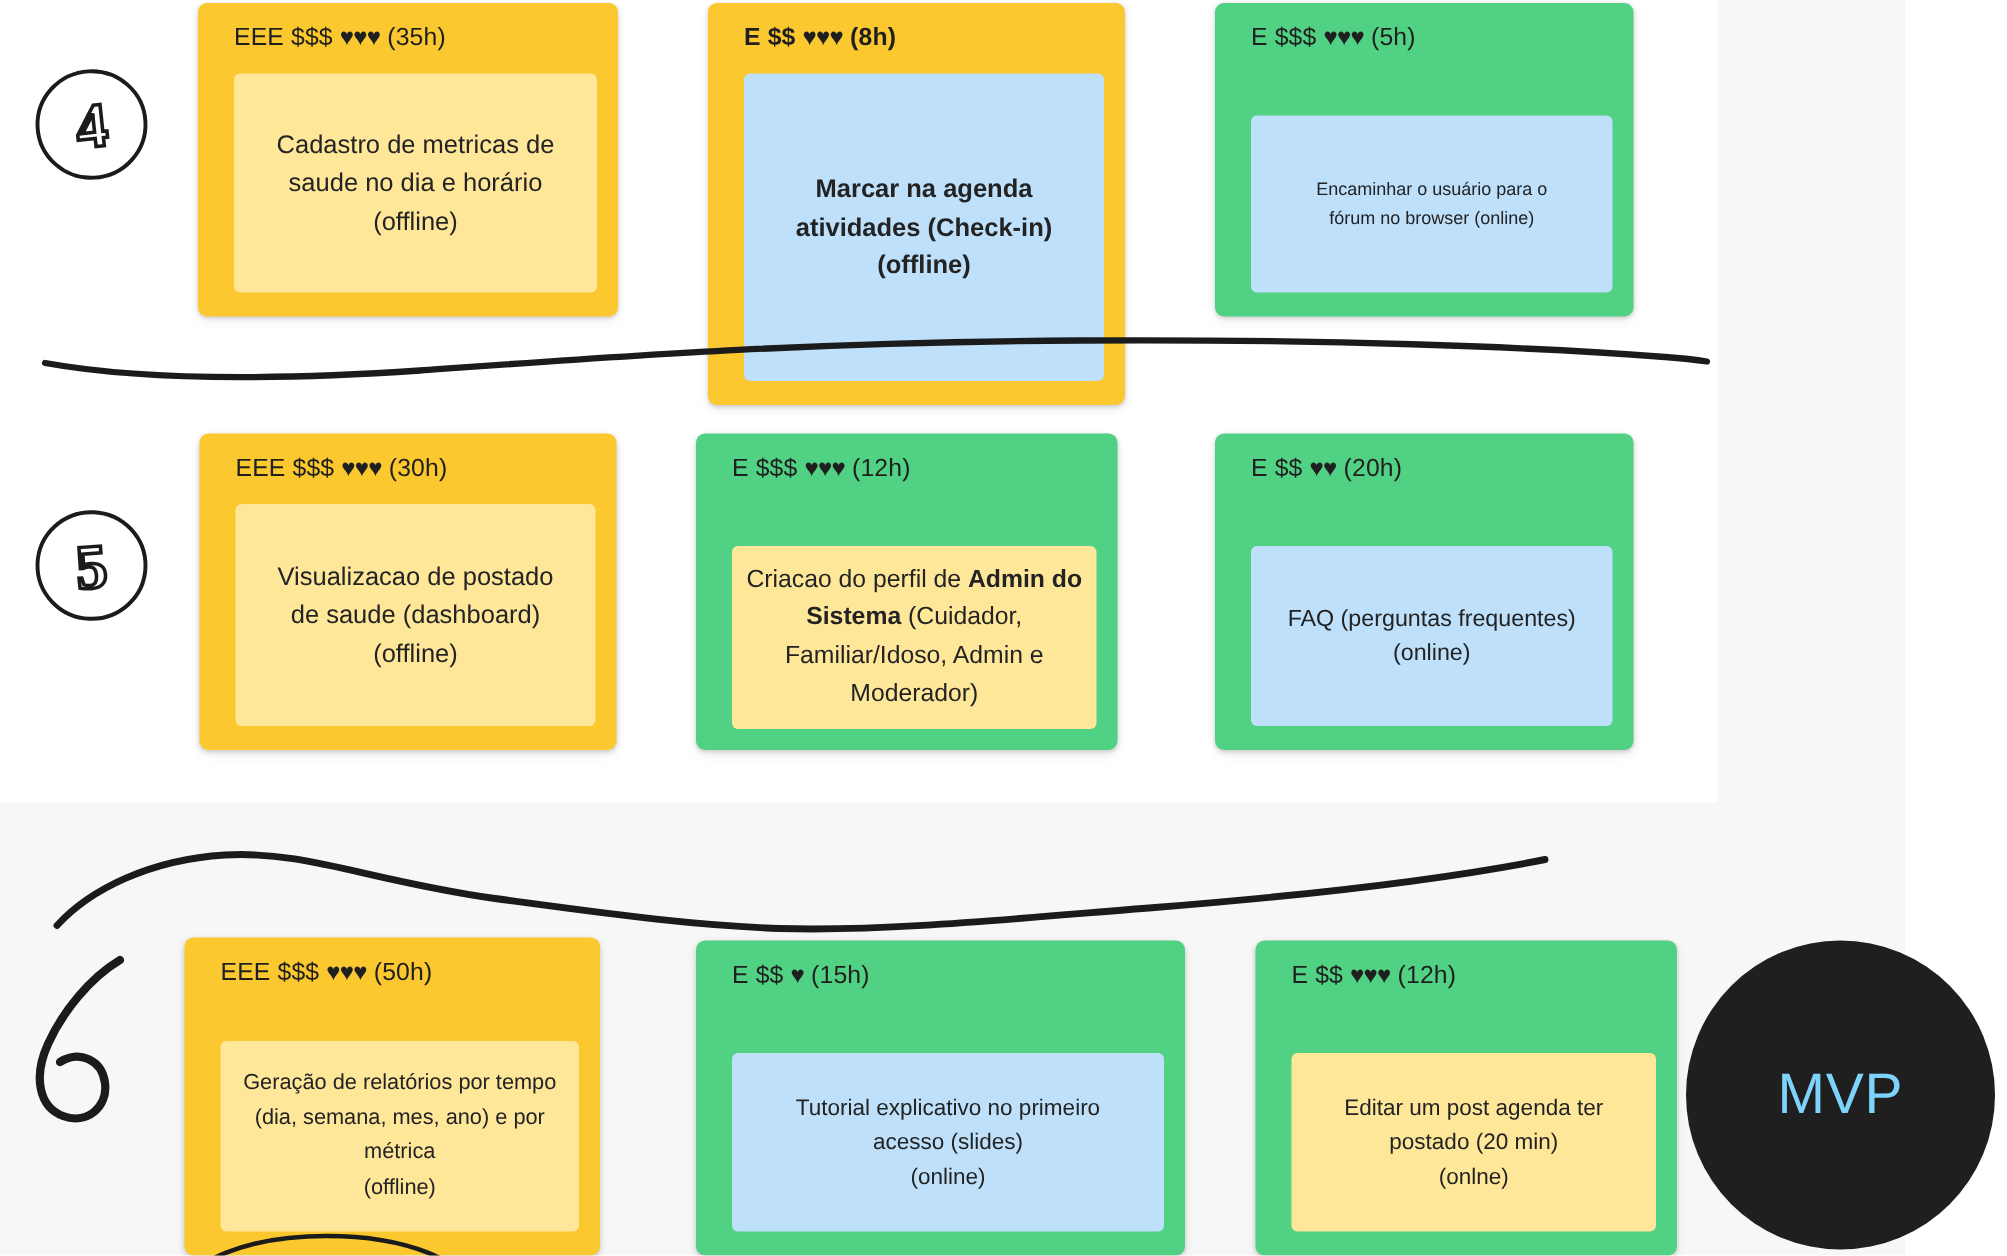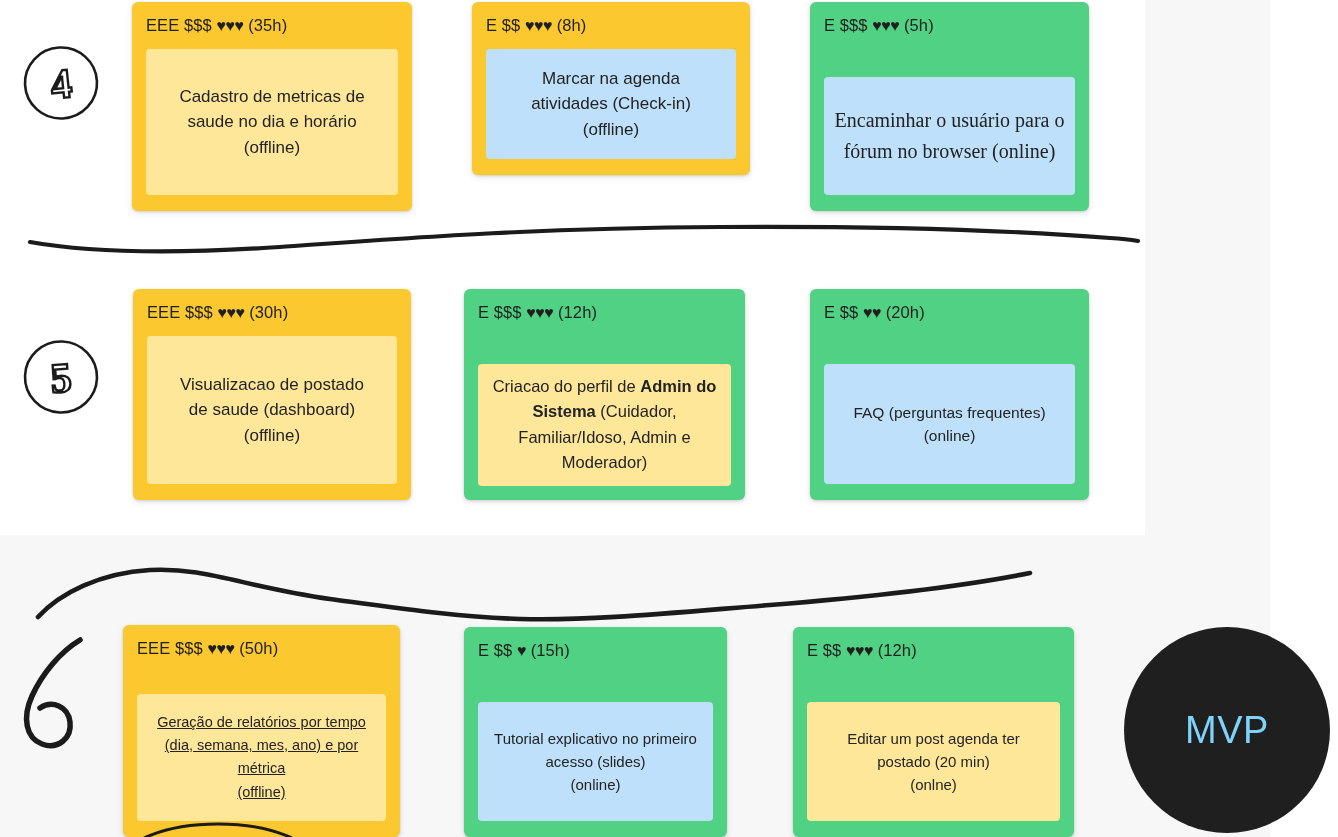--- a/index.html
+++ b/index.html
@@ -45,21 +45,21 @@
     display: flex;
     align-items: center;
     justify-content: center;
   }
   .badge-circle svg { display: block; overflow: visible; }
 
   
   .card {
     position: absolute;
     border-radius: 6px;
-    padding: 14px 14px 16px 14px;
+    padding: 14px 14px 16px 24px;
     box-shadow: 0 1px 3px rgba(0,0,0,0.16), 0 3px 8px rgba(0,0,0,0.07);
     display: flex;
     flex-direction: column;
   }
   .card.yellow { background: #FBC82F; }
   .card.green  { background: #51D183; gap: 28px; }
 
   .card-meta {
     font-size: 16.5px;
     line-height: 1.2;
@@ -130,35 +130,35 @@
     <div class="card-meta"><span>EEE $$$ </span><span class="hearts">♥♥♥</span><span> </span><span>(35h)</span></div>
     <div class="card-body cream">
       <div class="body-text" style="font-size:17px; line-height:1.5;">
         <span>Cadastro de metricas de</span><br>
         <span>saude no dia e horário</span><br>
         <span>(offline)</span>
       </div>
     </div>
   </div>
 
-  <div class="card yellow" style="left:472px; top:2px; width:278px; height:173px;">
+  <div class="card yellow" style="left:472px; top:2px; width:278px; height:268px;font-weight:bold;">
     <div class="card-meta"><span>E $$ </span><span class="hearts">♥♥♥</span><span> </span><span>(8h)</span></div>
     <div class="card-body blue">
       <div class="body-text" style="font-size:17px; line-height:1.5;">
         <span>Marcar na agenda</span><br>
         <span>atividades (Check-in)</span><br>
         <span>(offline)</span>
       </div>
     </div>
   </div>
 
   <div class="card green" style="left:810px; top:2px; width:279px; height:209px;">
     <div class="card-meta"><span>E $$$ </span><span class="hearts">♥♥♥</span><span> </span><span>(5h)</span></div>
     <div class="card-body blue">
-      <div class="body-text" style="font-size:20px; line-height:1.55;font-family:Liberation Serif, serif;">
+      <div class="body-text" style="font-size:12px; line-height:1.55;">
         <span>Encaminhar o usuário para o</span><br>
         <span>fórum no browser (online)</span>
       </div>
     </div>
   </div>
 
   <svg class="divider" style="left:20px; top:215px;" width="1130" height="50" viewBox="0 0 1130 50">
     <path d="M10,27 C60,36 140,40 260,32 C400,22 520,13 700,12 C860,11 1000,16 1090,23 C1105,24 1112,25 1118,26" fill="none" stroke="#1b1b1b" stroke-width="4.2" stroke-linecap="round"></path>
   </svg>
 
@@ -205,41 +205,41 @@
 
   <div class="badge-circle" style="left:8px; top:630px; width:110px; height:130px;">
     <svg width="110" height="130" viewBox="0 0 110 130">
       <path d="M72,10 C52,22 34,44 24,66 C14,88 18,108 34,114 C50,120 64,108 62,92 C60,76 44,70 32,78" fill="none" stroke="#1b1b1b" stroke-width="5.5" stroke-linecap="round" stroke-linejoin="round"></path>
     </svg>
   </div>
 
   <div class="card yellow" style="left:123px; top:625px; width:277px; height:212px;gap:22px;">
     <div class="card-meta"><span>EEE $$$ </span><span class="hearts">♥♥♥</span><span> </span><span>(50h)</span></div>
     <div class="card-body cream">
-      <div class="body-text" style="font-size:14.5px; line-height:1.6;text-decoration:underline;">
+      <div class="body-text" style="font-size:14.5px; line-height:1.6;">
         <span>Geração de relatórios por tempo</span><br>
         <span>(dia, semana, mes, ano) e por</span><br>
         <span>métrica</span><br>
         <span>(offline)</span>
       </div>
     </div>
   </div>
 
-  <div class="card green" style="left:464px; top:627px; width:263px; height:210px;">
+  <div class="card green" style="left:464px; top:627px; width:326px; height:210px;">
     <div class="card-meta"><span>E $$ </span><span class="hearts">♥</span><span> </span><span>(15h)</span></div>
     <div class="card-body blue">
       <div class="body-text" style="font-size:15px; line-height:1.55;">
         <span>Tutorial explicativo no primeiro</span><br>
         <span>acesso (slides)</span><br>
         <span>(online)</span>
       </div>
     </div>
   </div>
 
-  <div class="card green" style="left:793px; top:627px; width:281px; height:210px;">
+  <div class="card green" style="left:837px; top:627px; width:281px; height:210px;">
     <div class="card-meta"><span>E $$ </span><span class="hearts">♥♥♥</span><span> </span><span>(12h)</span></div>
     <div class="card-body cream">
       <div class="body-text" style="font-size:15px; line-height:1.55;">
         <span>Editar um post agenda ter</span><br>
         <span>postado (20 min)</span><br>
         <span>(onlne)</span>
       </div>
     </div>
   </div>
 

